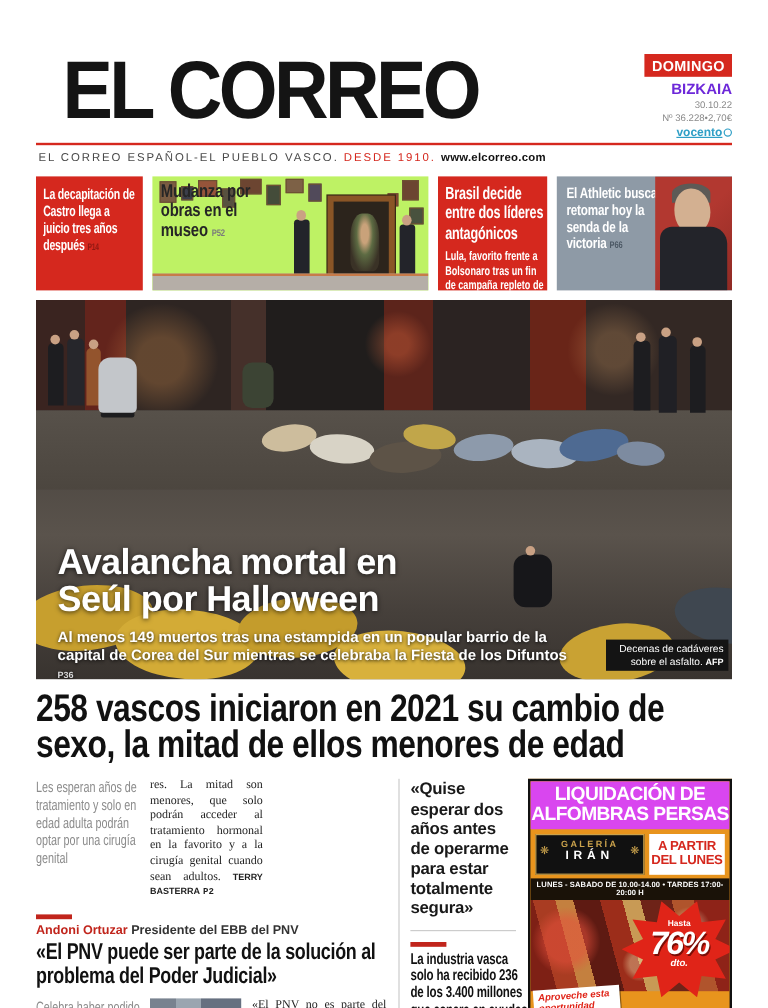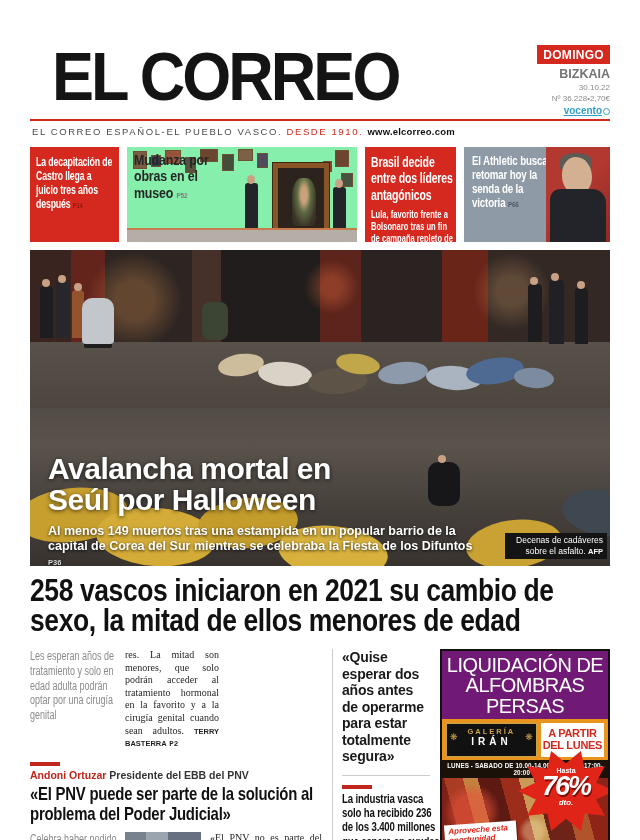--- a/index.html
+++ b/index.html
@@ -5,40 +5,40 @@
   * { margin:0; padding:0; box-sizing:border-box; }
   html,body { background:#fff; }
   body { width:640px; height:840px; font-family:"Liberation Sans", sans-serif; color:#1a1a1a; overflow:hidden; }
   .page { position:relative; width:640px; height:840px; background:#fff; padding:14px 30px 0 30px;margin-top:27px; }
 
   
   .mast-row { position:relative; height:76px; }
   .mast-title { font-size:63px; font-weight:bold; letter-spacing:-3px; color:#141414; position:absolute; left:22px; top:-4px; transform:scaleY(1.08); transform-origin:left top; }
   .issue-block { position:absolute; right:0; top:4px; width:80px; text-align:right; }
   .day-badge { display:inline-block; background:#d5281e; color:#fff; font-weight:bold; font-size:12px; padding:3px 6px 2px; letter-spacing:.3px; }
-  .region { font-weight:bold; font-size:12.5px; color:#737373; margin-top:3px; }
+  .region { font-weight:bold; font-size:12.5px; color:#6d28d9; margin-top:3px; }
   .issue-date, .issue-num { font-size:8px; color:#8a8a8a; margin-top:2px; }
   .vocento { font-size:10px; color:#2f9fc6; font-weight:bold; margin-top:2px;text-decoration:underline; }
   .vocento .orb { display:inline-block; width:7px; height:7px; border:1.5px solid #2f9fc6; border-radius:50%; margin-left:1px; vertical-align:-1px; }
   .red-rule { height:2px; background:#d5281e; margin-top:2px; }
   .tagline { font-size:9.5px; letter-spacing:1.6px; color:#4a4a4a; padding:5px 0 0 2px; }
   .tagline .since { color:#d5281e; }
   .tagline .site { color:#111; font-weight:bold; letter-spacing:.2px; }
 
   
   .top-strip { display:flex; gap:8px; margin-top:10px; height:95px; }
   .tbox { position:relative; overflow:hidden; }
   .tbox .cond { transform-origin:left top; }
   .redbox { background:#d5281e; color:#fff; }
   .tbox h3 { font-weight:bold; line-height:1.12; letter-spacing:-.2px; }
   .ref { font-weight:bold; font-size:8px; }
   .redbox .ref { color:#8f1812; }
   .box1 { width:90px; padding:8px 6px; }
   .box1 .cond { width:112px; transform:scaleX(.7); font-size:12.5px; }
-  .box2 { width:234px; background:#86efac; }
+  .box2 { width:234px; background:#bef264; }
   .box2 .head { position:absolute; left:7px; top:5px; z-index:5; color:#262626; width:120px; transform:scaleX(.8); transform-origin:left top; font-size:15.5px; font-weight:bold; line-height:1.05; }
   .box2 .head .ref { color:#7b7b7b; }
   .box3 { width:92px; padding:7px 6px; }
   .box3 .cond { width:118px; transform:scaleX(.72); font-size:12.5px; }
   .box3 .deck { font-size:10.5px; font-weight:bold; line-height:1.12; margin-top:6px; }
   .box4 { width:148px; background:#8e9aa6; color:#fff; padding:7px 0 0 8px; }
   .box4 .cond { width:100px; transform:scaleX(.78); font-size:12.5px; }
   .box4 .ref { color:#4d5965; }
 
   
@@ -100,21 +100,21 @@
 
   
   .mid-block { width:98px; border-left:1px solid #ccc; padding-left:9px; }
   .quote { font-size:14px; font-weight:bold; line-height:1.18; color:#191919; letter-spacing:-.2px; }
   .mid-hr { border:none; border-top:1px solid #ccc; margin:10px 0 9px; }
   .ind-hl { font-size:13px; font-weight:bold; line-height:1.1; letter-spacing:-.2px; color:#111; width:132px; transform:scaleX(.74); transform-origin:left top; }
   .ind-hl-wrap { height:74px; margin-top:3px; }
 
   
   .ad { position:relative; width:170px; height:232px; border:2px solid #111; background:#e8941d; overflow:hidden; }
-  .ad-title { background:#701a75; color:#fff; text-align:center; font-weight:normal; font-size:20px; line-height:1.02; padding:4px 0 3px; letter-spacing:-.5px; }
+  .ad-title { background:#d946ef; color:#fff; text-align:center; font-weight:bold; font-size:16px; line-height:1.02; padding:4px 0 3px; letter-spacing:-.5px; }
   .ad-row { display:flex; align-items:center; gap:4px; padding:4px 4px 3px; }
   .store { width:92px; height:34px; background:#111; border:1px solid #caa24c; color:#caa24c; text-align:center; padding-top:3px; position:relative; }
   .store .s1 { font-size:7.5px; letter-spacing:2px; font-weight:bold; }
   .store .s2 { font-size:10px; letter-spacing:4px; color:#fff; font-weight:bold; }
   .store .orn { position:absolute; top:8px; font-size:9px; color:#caa24c; }
   .start { width:64px; height:34px; background:#fff; color:#d5281e; font-weight:bold; text-align:center; font-size:11px; line-height:1.12; padding-top:4px; letter-spacing:-.3px; }
   .sched { background:#1a1208; color:#fff; font-size:6.3px; font-weight:bold; text-align:center; padding:2px 0; letter-spacing:.1px; }
   .carpets { position:relative; height:76px;
     background:linear-gradient(75deg,#7e2015 0 12%,#a93c22 12% 22%,#c4803f 22% 30%,#5e1a12 30% 42%,#9c2d1a 42% 52%,#c89a55 52% 60%,#6e2318 60% 74%,#b0542c 74% 84%,#8e2318 84% 100%); }
   .carpets:after { content:""; position:absolute; inset:0; background:radial-gradient(circle at 18% 45%, rgba(230,80,60,.55) 0 12%, transparent 20%), radial-gradient(circle at 55% 70%, rgba(240,220,170,.4) 0 8%, transparent 14%), radial-gradient(circle at 80% 30%, rgba(250,240,200,.3) 0 7%, transparent 12%); }

